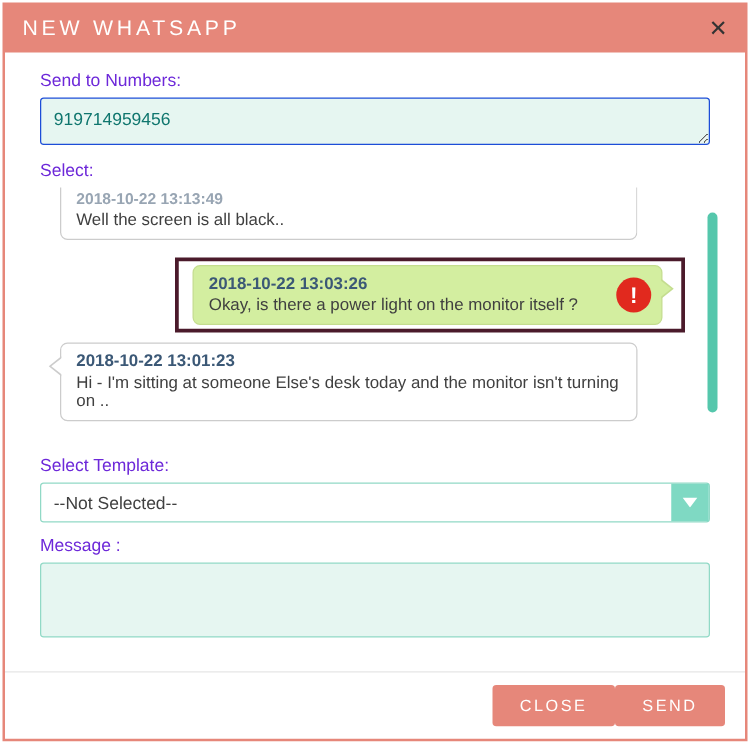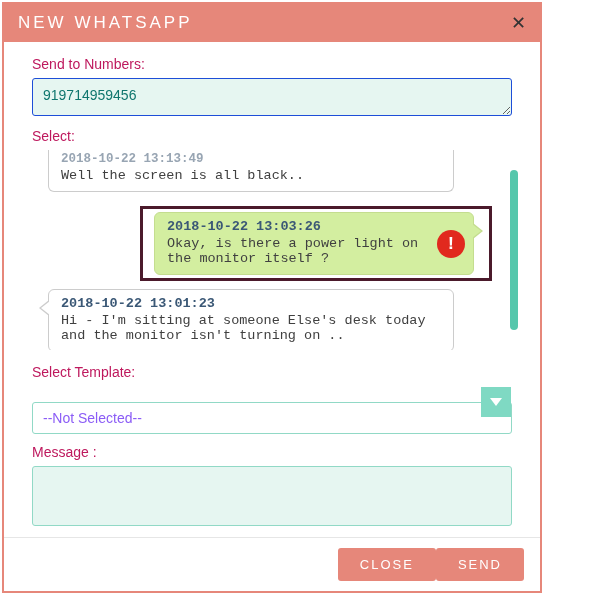--- a/index.html
+++ b/index.html
@@ -1,36 +1,36 @@
 <!DOCTYPE html>
 <html><head>
 <meta charset="utf-8">
 <style>
   * { box-sizing: border-box; margin: 0; padding: 0; }
   html, body { width: 600px; height: 595px; font-family: "Segoe UI", Arial, sans-serif; font-size: 14px; color: #3a3a3a; background: #fff; }
   .modal {
-    width: 540px; height: 591px; margin: 2px; border: 2px solid #e6877a; background: #fff; position: relative;
+    width: 596px; height: 591px; margin: 2px; border: 2px solid #e6877a; background: #fff; position: relative;
     display: flex; flex-direction: column;
   }
   .modal-header {
     background: #e6877a; color: #fff; padding: 8px 14px; display: flex; align-items: center; justify-content: space-between;
     letter-spacing: 3px; font-weight: 500; font-size: 17px;
   }
   .modal-header .close-x { color: #333; font-size: 18px; cursor: pointer; letter-spacing: 0; }
   .modal-body { flex: 1; padding: 14px 28px 8px 28px; overflow: hidden; display: flex; flex-direction: column; }
-  .label { color: #be185d; font-size: 14px; margin-bottom: 6px; }
+  .label { color: #6d28d9; font-size: 14px; margin-bottom: 6px; }
   .numbers-area {
     width: 100%; background: #e6f6f1; border: 1px solid #1d4ed8; border-radius: 3px;
     padding: 8px 10px; font-size: 14px; color: #0f766e; resize: both; height: 38px; font-family: Liberation Sans, sans-serif;
   }
   .history-container {
     position: relative; height: 200px; margin-bottom: 14px;
   }
   .history-content {
-    height: 100%; overflow: hidden; padding: 2px 18px 2px 2px; font-family: Liberation Mono, monospace;
+    height: 100%; overflow: hidden; padding: 2px 18px 2px 2px;
   }
   .scrollbar {
     position: absolute; right: -6px; top: 20px; width: 8px; height: 160px;
     background: #55c7ac; border-radius: 4px;
   }
   .bubble {
     position: relative; border: 1px solid #ccc; border-radius: 6px; padding: 6px 12px 8px 12px; margin: 6px 0 14px 0;
     background: #fff;
   }
   .bubble.left { margin-left: 14px; margin-right: 40px; }
@@ -63,21 +63,21 @@
     position: absolute; border: 3px solid #4b1a2b; pointer-events: none;
   }
   .alert-badge {
     position: absolute; right: 8px; top: 50%; transform: translateY(-50%);
     width: 28px; height: 28px; border-radius: 50%; background: #e1291e; color: #fff;
     display: flex; align-items: center; justify-content: center; font-weight: 700; font-size: 18px;
   }
   .select-row { position: relative; margin-bottom: 10px; }
   .select-input {
     width: 100%; height: 32px; border: 1px solid #91d9c6; border-radius: 3px; background: #fff;
-    padding: 0 40px 0 10px; font-size: 14px; color: #8b5cf6; appearance: none; margin-top: 16px;
+    padding: 0 40px 0 10px; font-size: 14px; color: #404040; appearance: none;
   }
   .select-arrow {
     position: absolute; right: 1px; top: 1px; width: 30px; height: 30px; background: #7fd9c3;
     display: flex; align-items: center; justify-content: center; pointer-events: none;
   }
   .select-arrow svg { width: 12px; height: 8px; fill: #fff; }
   .message-area {
     width: 100%; height: 60px; background: #e6f6f1; border: 1px solid #91d9c6; border-radius: 3px;
     padding: 8px 10px; font-family: inherit; font-size: 14px; resize: none;
   }

